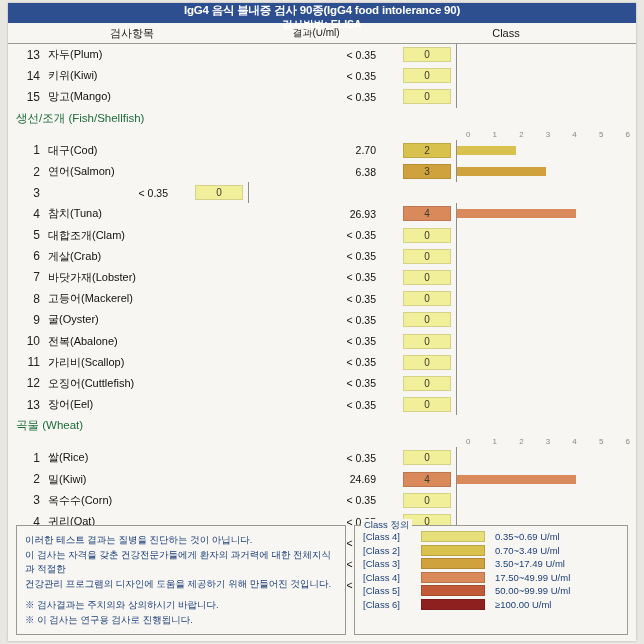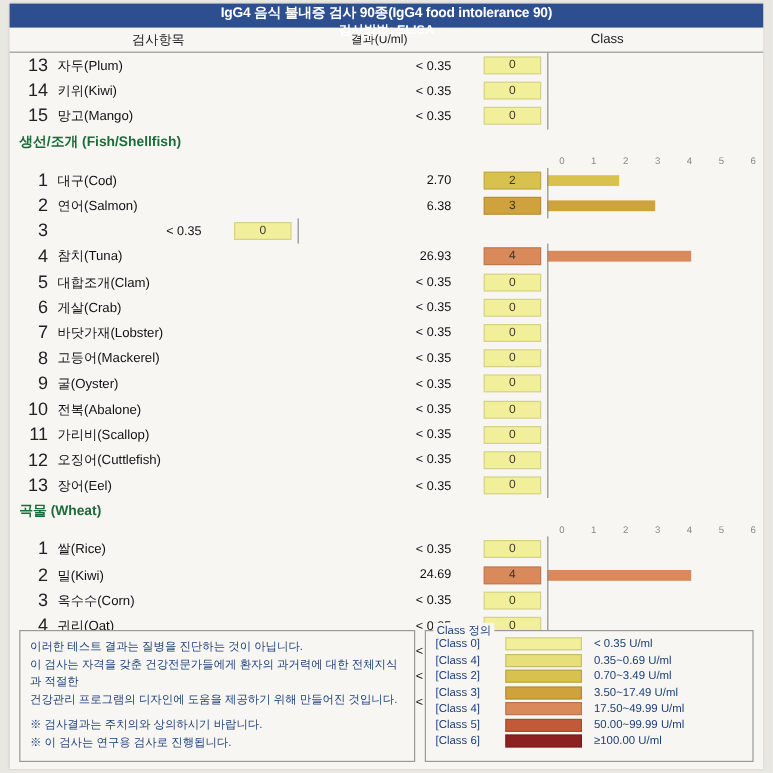--- a/index.html
+++ b/index.html
@@ -34,29 +34,29 @@
   .c-item{width:248px;text-align:center;font-size:11px;}
   .c-res{width:120px;text-align:center;font-size:10px;}
   .c-cls{flex:1;text-align:center;font-size:11px;}
 
   
   .tbl{position:relative;}
   .row{
     display:flex;align-items:center;height:21.2px;
     box-sizing:border-box;
   }
-  .row .num{width:32px;text-align:right;padding-right:8px;font-size:15px;color:#222;}
+  .row .num{width:32px;text-align:right;padding-right:8px;font-size:12px;color:#222;}
   .row .name{width:208px;font-size:11px;color:#111;}
   .row .val{width:120px;text-align:right;padding-right:22px;font-size:10.5px;color:#111;}
   .row .badge-wrap{width:58px;display:flex;justify-content:center;}
   .row .chart{flex:1;position:relative;height:21.2px;}
 
   .grp{
     display:flex;align-items:center;height:21.2px;
-    color:#1c6b3a;font-weight:bold;font-size:11.5px;padding-left:8px;
+    color:#1c6b3a;font-weight:normal;font-size:11.5px;padding-left:8px;
   }
 
   .badge{
     width:48px;height:15px;display:flex;align-items:center;justify-content:center;
     font-size:10px;color:#3a3a2a;border:1px solid rgba(0,0,0,.12);
     box-sizing:border-box;
   }
 
   .bar{
     position:absolute;left:0;top:6px;height:9px;
@@ -391,25 +391,20 @@
         <div>이 검사는 자격을 갖춘 건강전문가들에게 환자의 과거력에 대한 전체지식과 적절한</div>
         <div>건강관리 프로그램의 디자인에 도움을 제공하기 위해 만들어진 것입니다.</div>
       </div>
       <div>※ 검사결과는 주치의와 상의하시기 바랍니다.</div>
       <div>※ 이 검사는 연구용 검사로 진행됩니다.</div>
     </div>
     <div class="legend">
       <div class="lt">Class 정의</div>
       <div id="legend-rows">
           <div class="lrow">
-            <div class="lbl">[Class 0]</div>
-            <div class="sw" style="background: rgb(242, 239, 154);"></div>
-            <div class="rng">&lt; 0.35 U/ml</div>
-          </div>
-          <div class="lrow">
             <div class="lbl">[Class 4]</div>
             <div class="sw" style="background: rgb(231, 224, 122);"></div>
             <div class="rng">0.35~0.69 U/ml</div>
           </div>
           <div class="lrow">
             <div class="lbl">[Class 2]</div>
             <div class="sw" style="background: rgb(217, 193, 78);"></div>
             <div class="rng">0.70~3.49 U/ml</div>
           </div>
           <div class="lrow">

